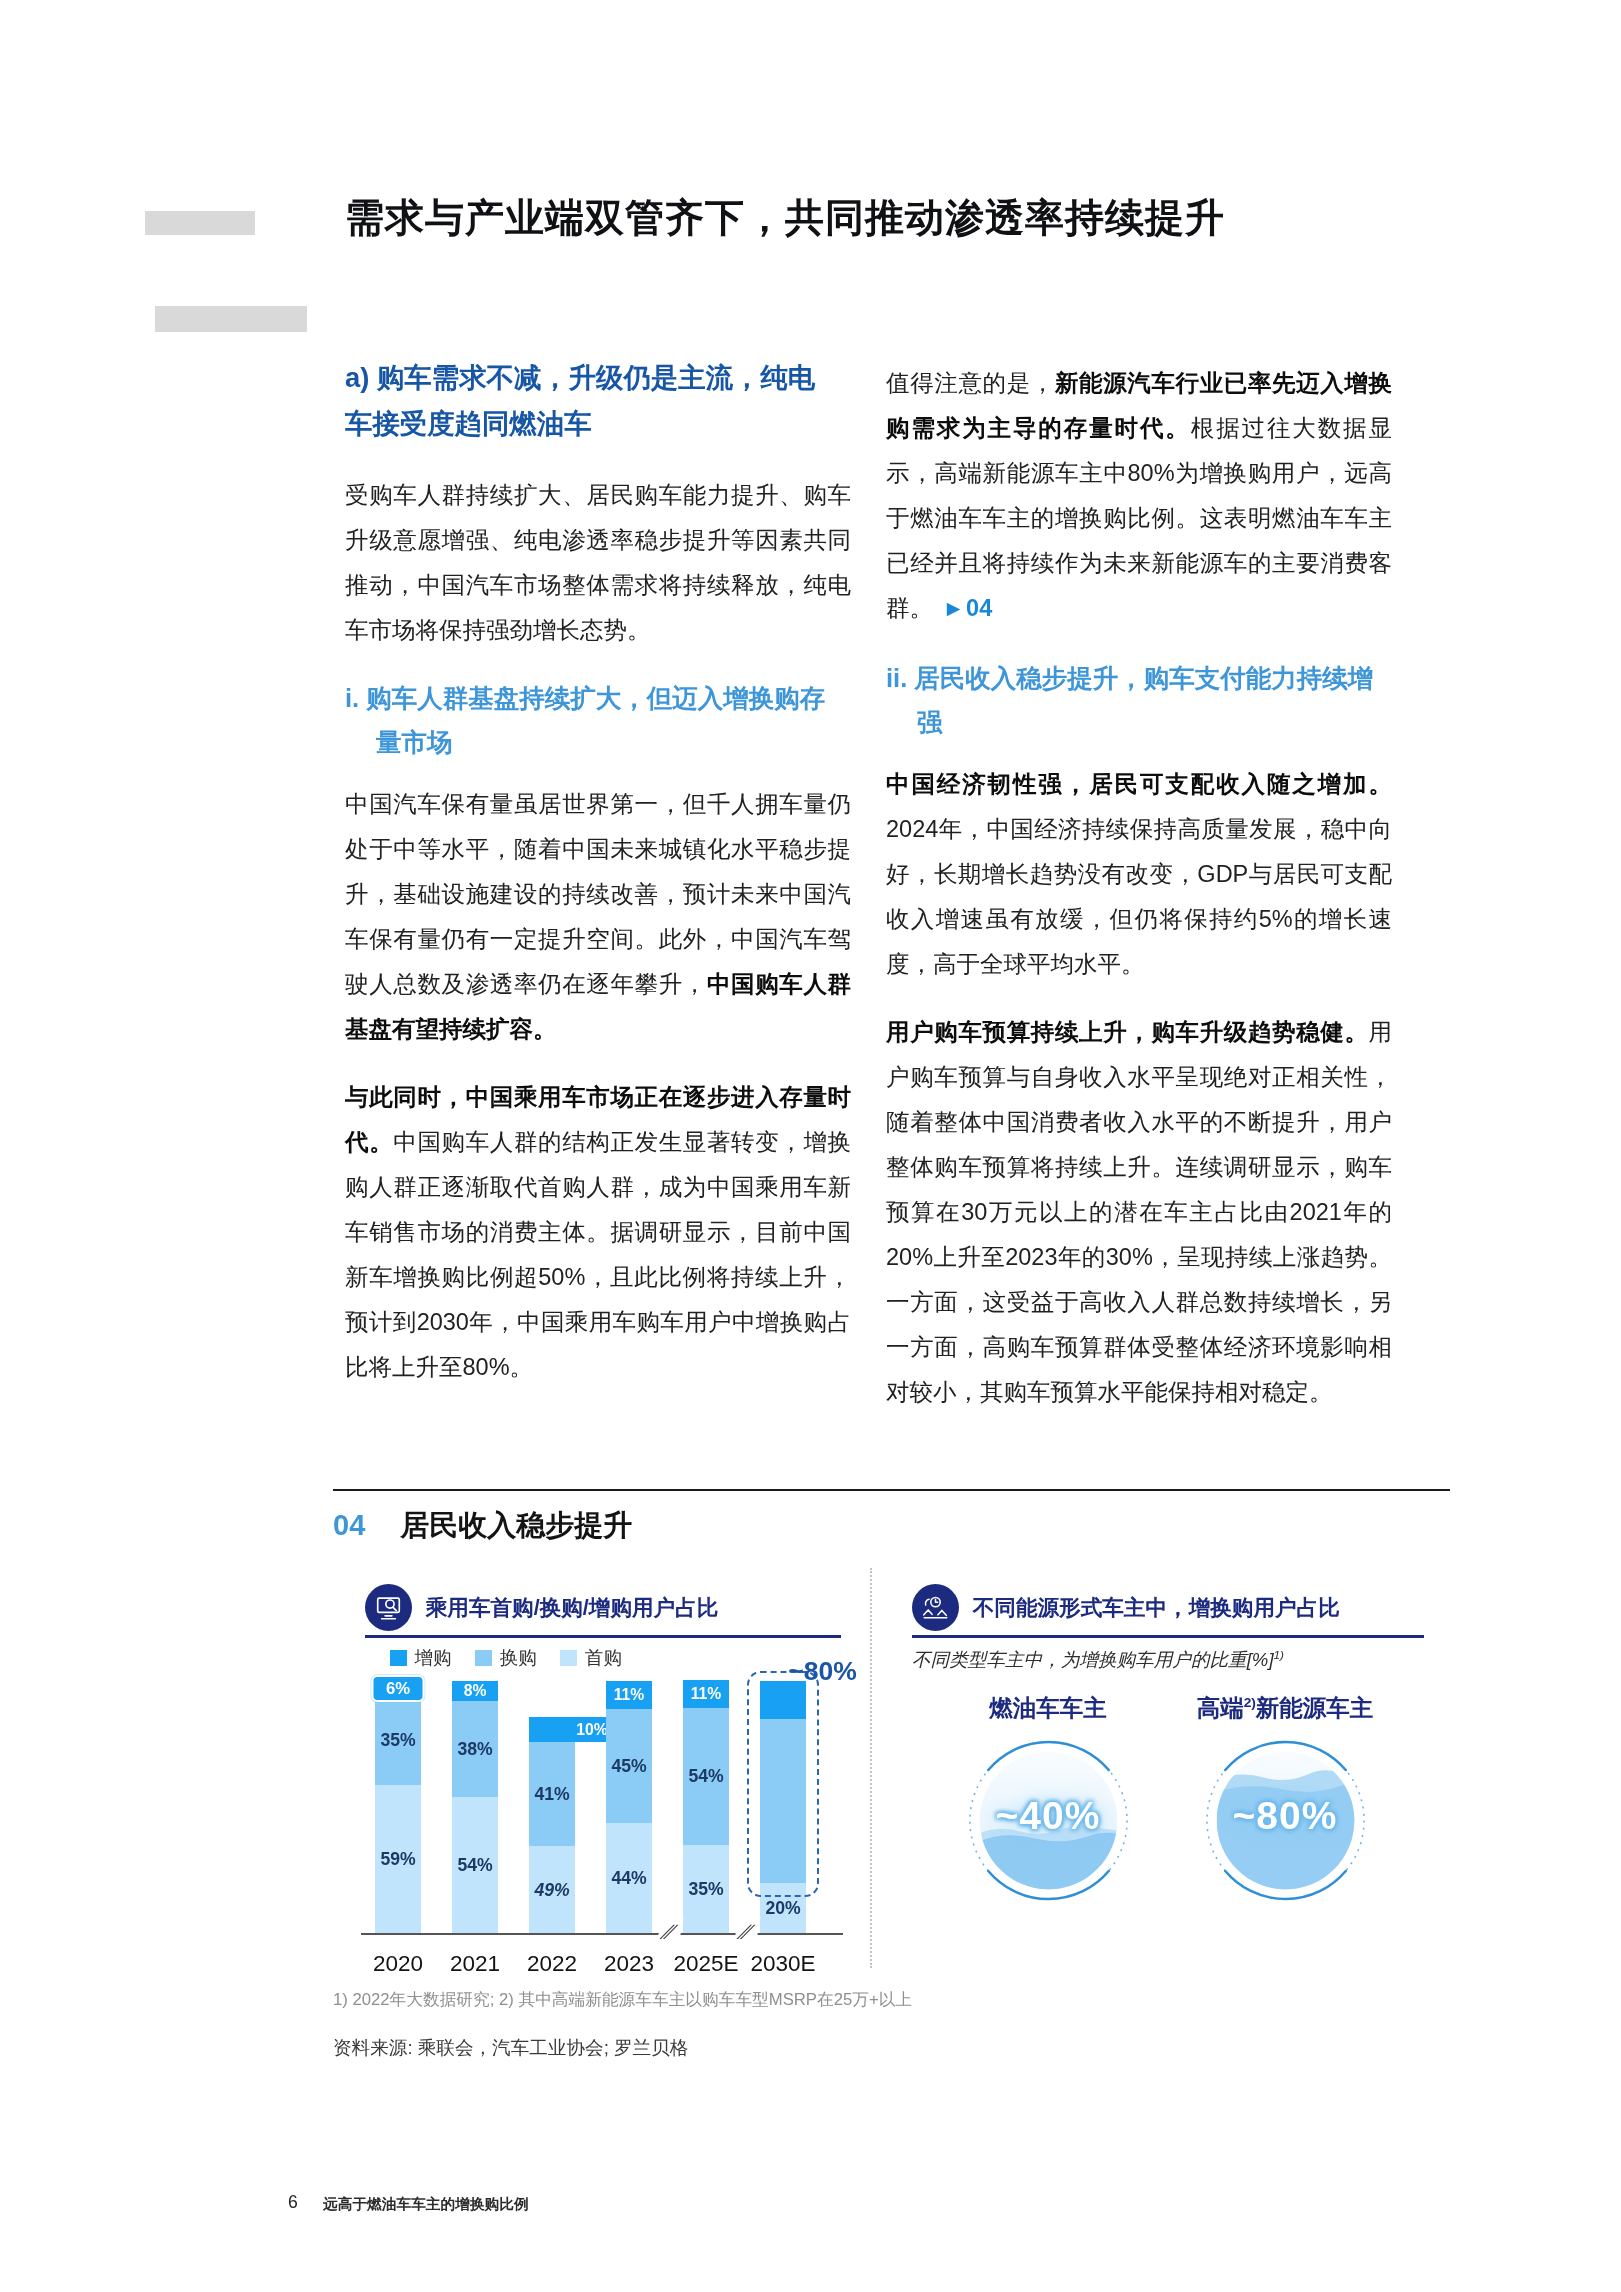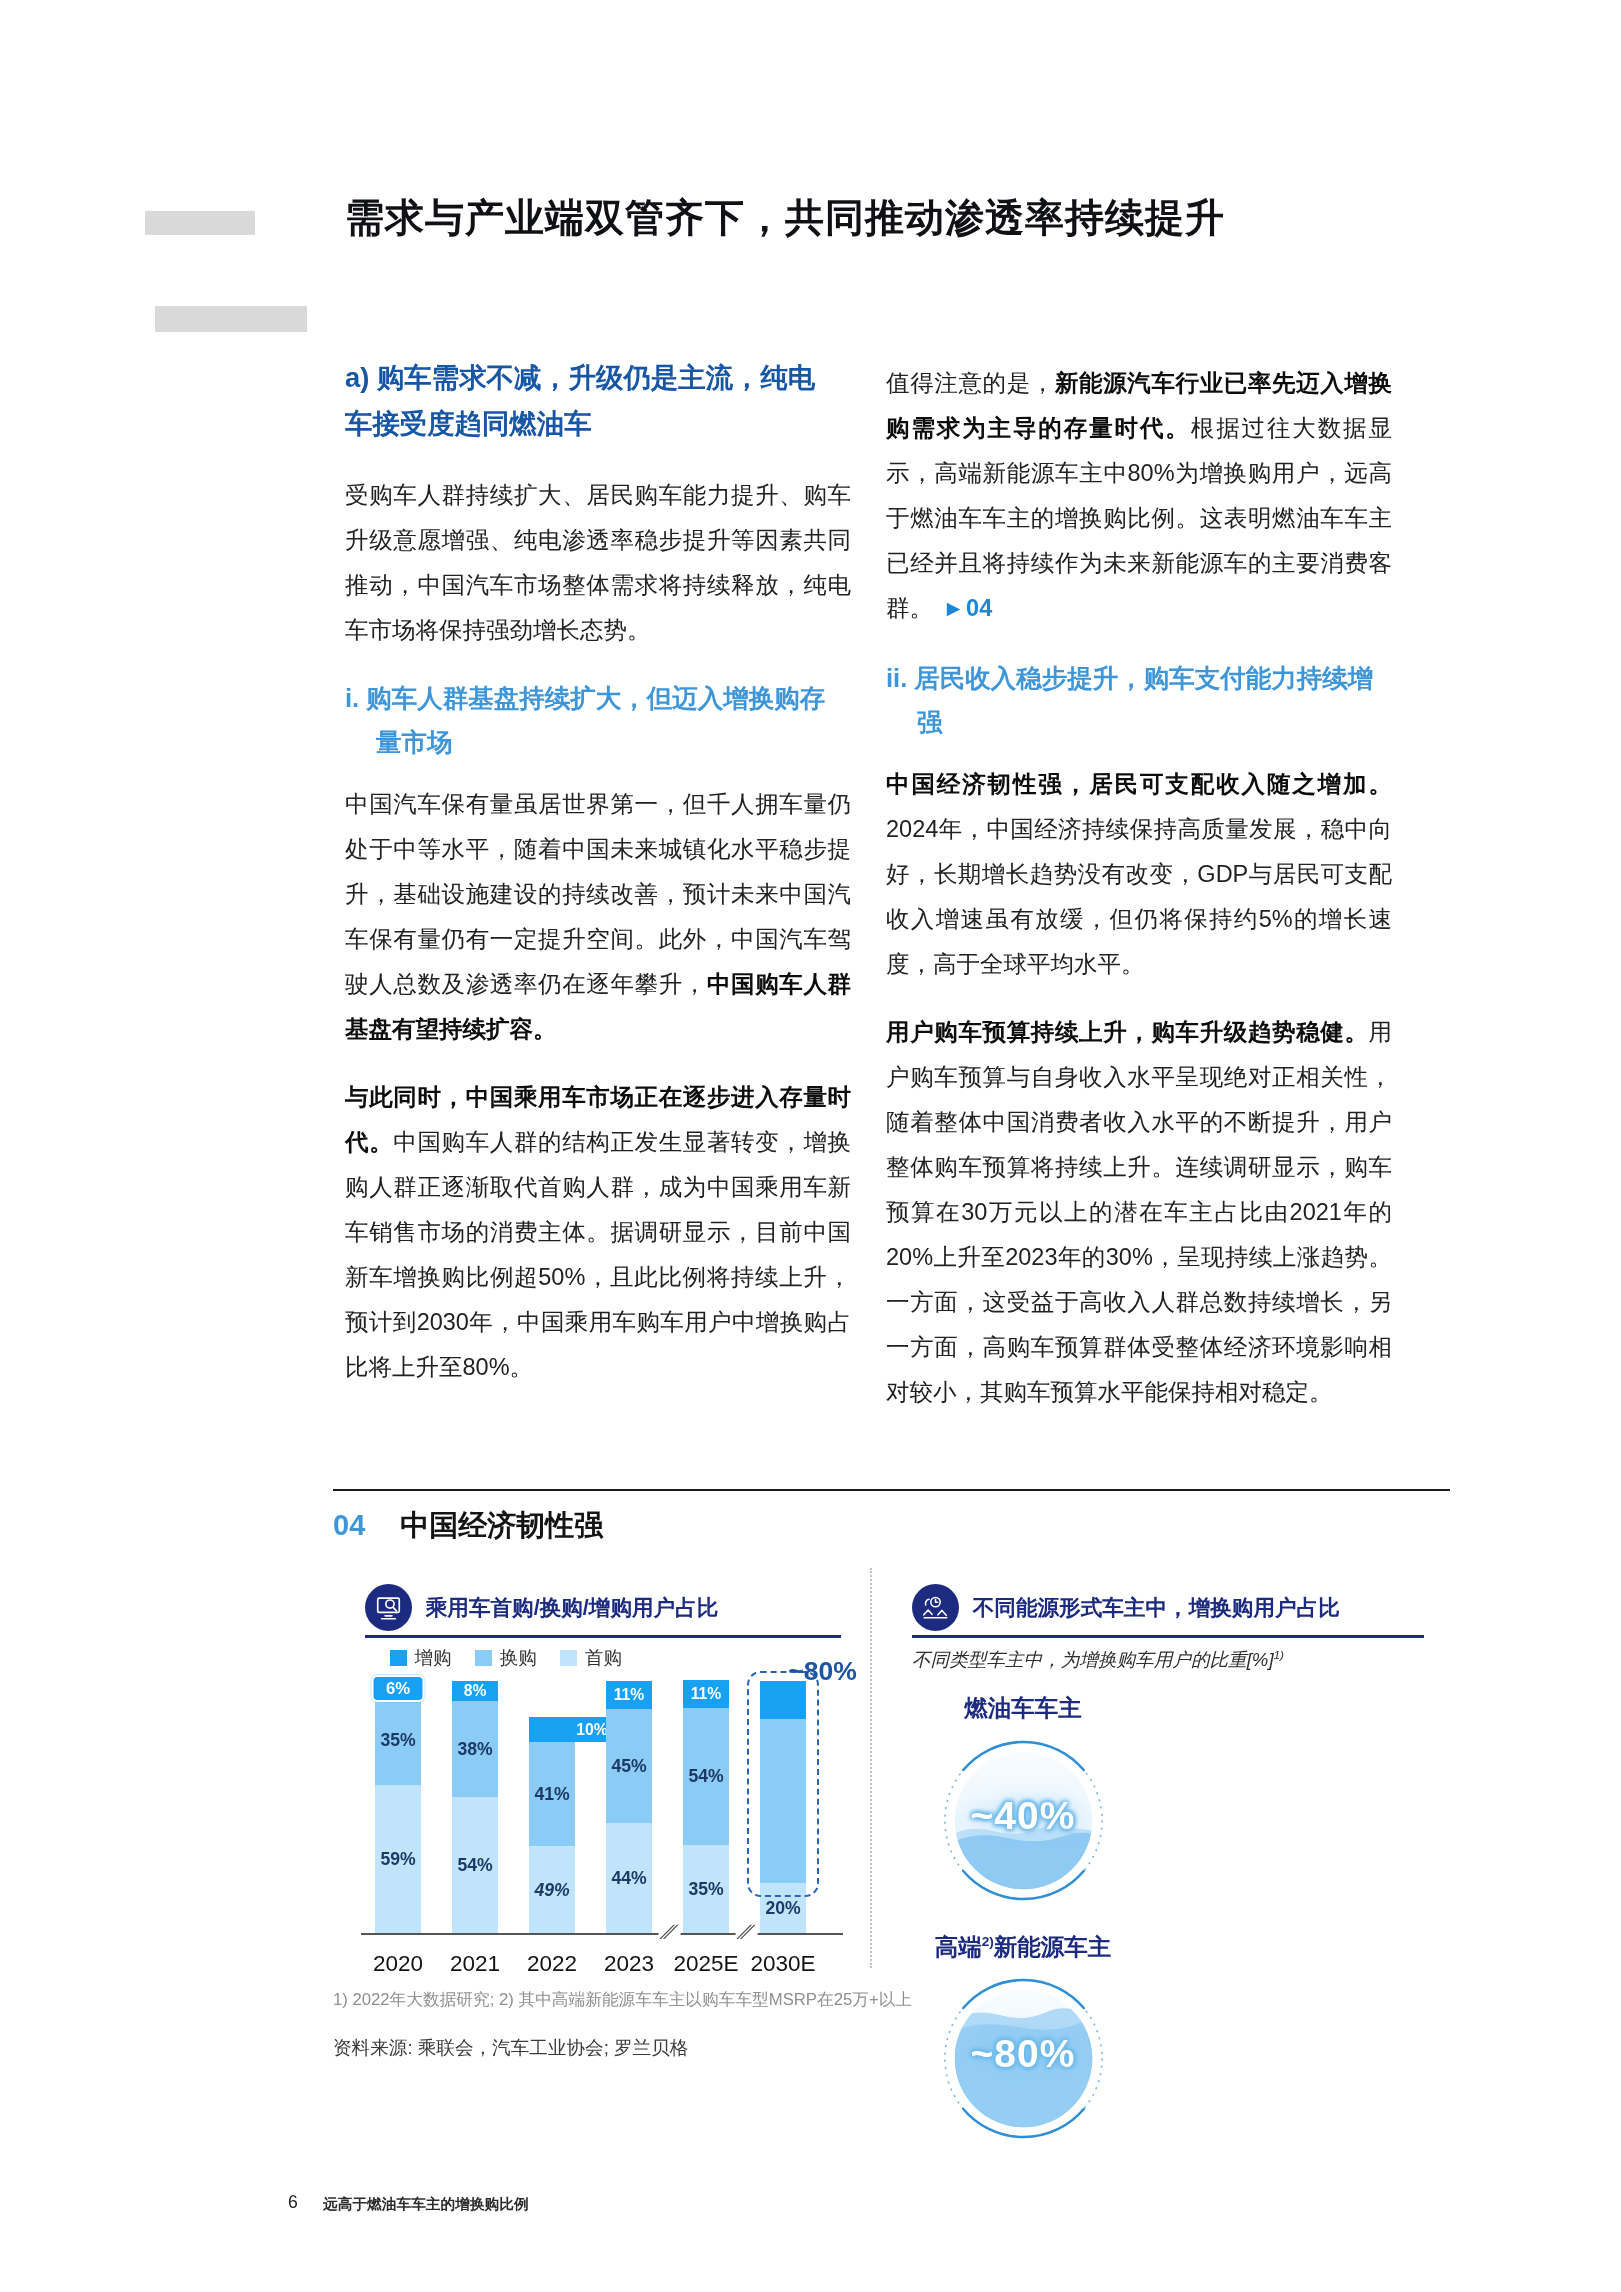--- a/index.html
+++ b/index.html
@@ -50,21 +50,21 @@
        box-sizing:border-box;z-index:3;box-shadow:0 0 0 1px rgba(120,190,240,.35);}
   .x-label{position:absolute;bottom:-43px;left:50%;transform:translateX(-50%);white-space:nowrap;
        font-size:22.5px;font-weight:500;color:#141414;}
   .x-axis{position:absolute;left:361px;top:1933px;width:482px;height:2px;background:#555;}
   .axis-break{position:absolute;top:1917px;width:21.6px;height:29px;background:#fff;z-index:2;color:#444;
        font-size:20.6px;font-style:italic;text-align:center;line-height:29px;transform:skewX(-10deg);}
   .dash-box{position:absolute;top:-9.8px;left:-12.7px;right:-12.7px;border:2.9px dashed #2b66b5;border-radius:13.7px;z-index:4;}
   .dash-label{position:absolute;top:-17.6px;left:39px;white-space:nowrap;font-size:26.5px;font-weight:800;color:#1a55a8;}
   .v-sep{position:absolute;left:870px;top:1568px;height:400px;border-left:2px dotted #c3c3c3;}
   
-  .bubble-row{position:absolute;left:912px;top:1688px;width:490px;display:flex;gap:23px;flex-direction:column;}
+  .bubble-row{position:absolute;left:937px;top:1688px;width:490px;display:flex;gap:15px;}
   .bubble-group{width:222px;display:flex;flex-direction:column;align-items:center;}
   .bubble-label{font-size:23.5px;font-weight:700;color:#1c2b7f;line-height:29px;white-space:nowrap;}
   .bubble-label sup{font-size:13.7px;}
   .bubble-wrap{position:relative;width:167px;height:167px;margin-top:13.7px;}
   .bubble-value{position:absolute;left:0;right:0;top:57px;text-align:center;font-size:39px;font-weight:800;color:#fff;
      letter-spacing:1px;
      text-shadow:-2px -2px 3.9px rgba(110,185,235,.95),2px -2px 3.9px rgba(110,185,235,.95),
                  -2px 2px 3.9px rgba(110,185,235,.95),2px 2px 3.9px rgba(110,185,235,.95),0 0 17.6px rgba(140,205,245,.9);}
   
   .footnote{position:absolute;left:333px;top:1988px;font-size:16.7px;color:#8f8f8f;}
@@ -93,21 +93,21 @@
       <p class="body first"><span>值得注意的是，</span><b>新能源汽车行业已率先迈入增换购需求为主导的存量时代。</b><span>根据过往大数据显示，高端新能源车主中80%为增换购用户，远高于燃油车车主的增换购比例。这表明燃油车车主已经并且将持续作为未来新能源车的主要消费客群。</span><span class="fig-ref"><span class="arrow">▶</span><span>04</span></span></p>
       <h3 class="h-sub">ii. 居民收入稳步提升，购车支付能力持续增强</h3>
       <p class="body"><b>中国经济韧性强，居民可支配收入随之增加。</b><span>2024年，中国经济持续保持高质量发展，稳中向好，长期增长趋势没有改变，GDP与居民可支配收入增速虽有放缓，但仍将保持约5%的增长速度，高于全球平均水平。</span></p>
       <p class="body"><b>用户购车预算持续上升，购车升级趋势稳健。</b><span>用户购车预算与自身收入水平呈现绝对正相关性，随着整体中国消费者收入水平的不断提升，用户整体购车预算将持续上升。连续调研显示，购车预算在30万元以上的潜在车主占比由2021年的20%上升至2023年的30%，呈现持续上涨趋势。一方面，这受益于高收入人群总数持续增长，另一方面，高购车预算群体受整体经济环境影响相对较小，其购车预算水平能保持相对稳定。</span></p>
     </div>
   </div>
 
   <div class="fig-rule"></div>
   <div class="fig-head">
     <span class="fig-num">04</span>
-    <span class="fig-title">中国经济韧性强</span>
+    <span class="fig-title">居民收入稳步提升</span>
   </div>
 
   <div class="chart-head left">
     <svg viewBox="0 0 48 48" width="47" height="47">
       <circle cx="24" cy="24" r="24" fill="#1c2b7f"></circle>
       <g fill="none" stroke="#fff" stroke-width="1.7" stroke-linecap="round">
         <rect x="13" y="14.5" width="22" height="14.5" rx="1.5"></rect>
         <path d="M20.5 32.5 h7"></path>
           <path d="M17 35.5 h14"></path>
         <circle cx="25.5" cy="20.5" r="4.2"></circle>

